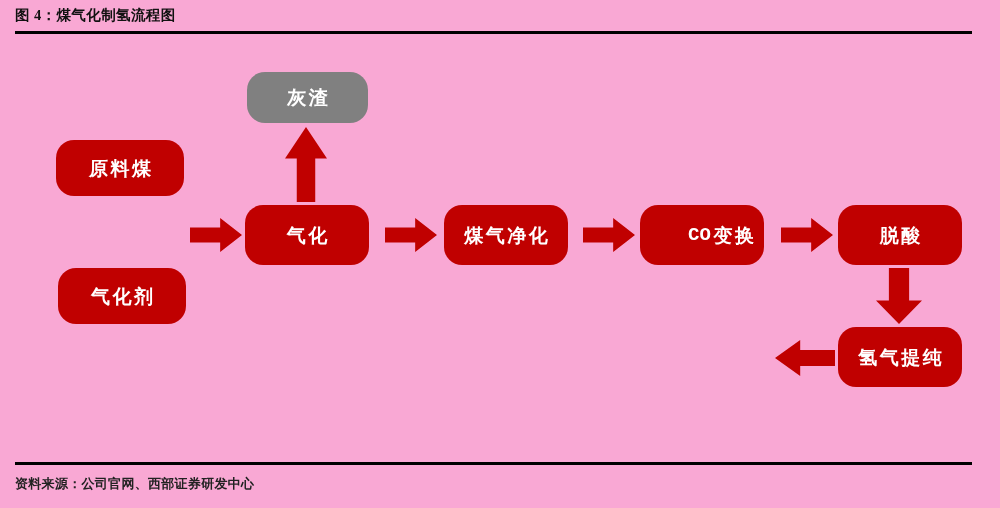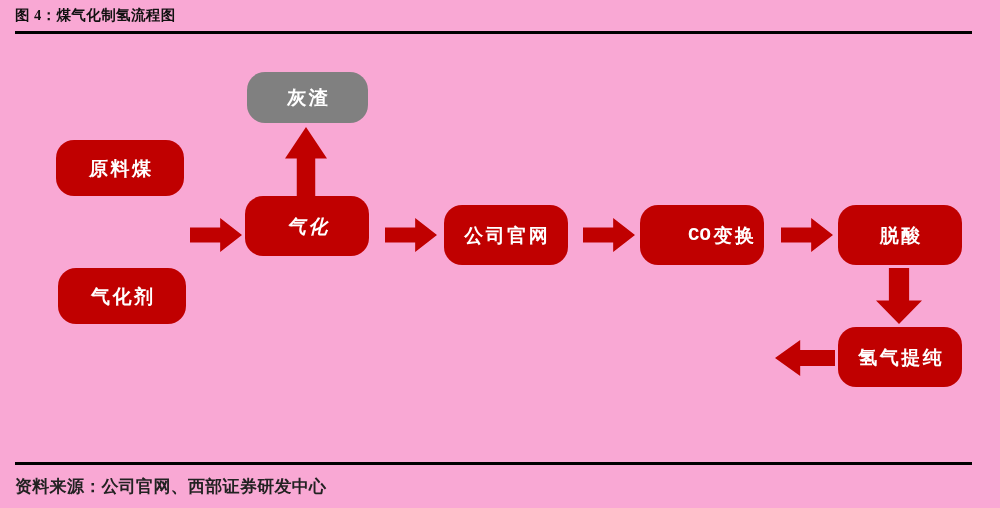--- a/index.html
+++ b/index.html
@@ -41,21 +41,21 @@
     height: 2.5px;
     background: #000000;
   }
   .rule-top { top: 31px; }
   .rule-bottom { top: 462px; }
 
   .source-note {
     position: absolute;
     left: 15px;
     top: 475px;
-    font-size: 17px;
+    font-size: 13px;
     font-weight: bold;
     color: #222222;
     letter-spacing: 0.3px;
     white-space: nowrap;
   }
 
   
   #flow {
     position: absolute;
     left: 0;
@@ -87,21 +87,21 @@
 
   .node .mono-lead {
     font-family: "Liberation Mono", "DejaVu Sans Mono", monospace;
     font-weight: bold;
     letter-spacing: 0px;
   }
 
   
   #node-raw-coal   { left: 56px;  top: 106px; width: 128px; height: 56px; }
   #node-gasifier   { left: 58px;  top: 234px; width: 128px; height: 56px; }
-  #node-gasify     { left: 245px; top: 162px; width: 124px; height: 60px; font-style: italic; }
+  #node-gasify     { left: 245px; top: 171px; width: 124px; height: 60px; }
   #node-ash        { left: 247px; top: 38px;  width: 121px; height: 51px; }
   #node-purify     { left: 444px; top: 171px; width: 124px; height: 60px; }
   #node-co-shift   { left: 640px; top: 171px; width: 124px; height: 60px; padding-left: 38px; }
   #node-deacid     { left: 838px; top: 171px; width: 124px; height: 60px; }
   #node-h2-purify  { left: 838px; top: 293px; width: 124px; height: 60px; }
   #node-hydrogen   { left: 640px; top: 293px; width: 124px; height: 60px; }
 
   
   .arrow {
     position: absolute;
@@ -140,21 +140,21 @@
   <div id="flow">
 
     <div class="node gray" id="node-ash">灰渣</div>
 
     <div class="node red" id="node-raw-coal">原料煤</div>
 
     <div class="node red" id="node-gasifier">气化剂</div>
 
     <div class="node red" id="node-gasify">气化</div>
 
-    <div class="node red" id="node-purify">公司官网</div>
+    <div class="node red" id="node-purify">煤气净化</div>
 
     <div class="node red" id="node-co-shift">
         <span class="mono-lead">CO</span>
         <span>变换</span>
       </div>
 
     <div class="node red" id="node-deacid">脱酸</div>
 
     <div class="node red" id="node-h2-purify">氢气提纯</div>
 

